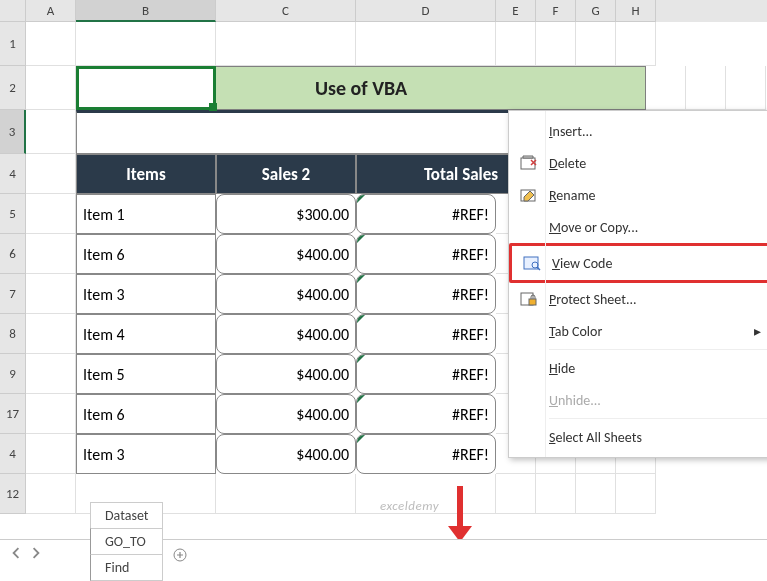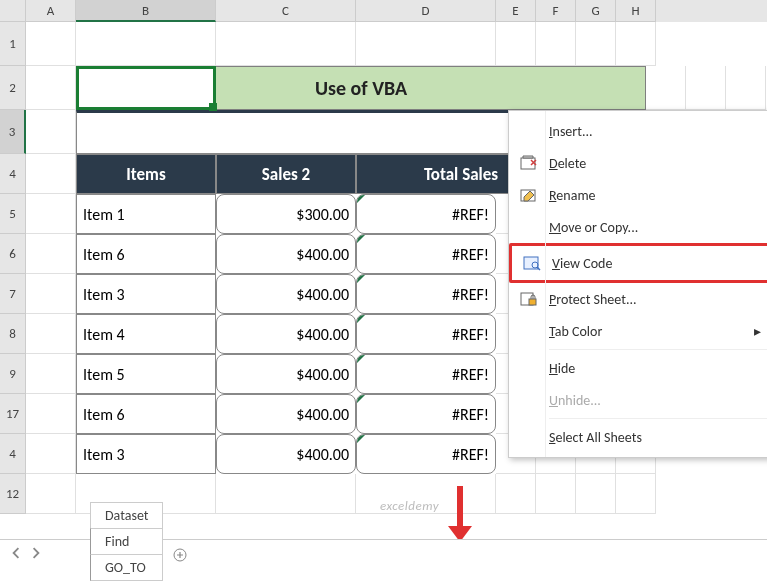--- a/index.html
+++ b/index.html
@@ -249,22 +249,22 @@
           </svg>
       </span>
       <span class="nav-arrow">
         <svg width="12" height="12" viewBox="0 0 10 10">
             <path d="M3 1 L7 5 L3 9" stroke="#888" fill="none" stroke-width="1.5"></path>
           </svg>
       </span>
     </div>
     <div id="tabs-mount">
         <div class="tab">Dataset</div>
+        <div class="tab sep">GO_TO</div>
         <div class="tab sep">Find</div>
-        <div class="tab sep">GO_TO</div>
         <div class="tab active sep">VBA</div>
       </div>
     <div class="tab-add">
       <svg width="14" height="14" viewBox="0 0 14 14">
           <circle cx="7" cy="7" r="6" fill="none" stroke="#888"></circle>
           <path d="M7 4v6M4 7h6" stroke="#888" stroke-width="1.2"></path>
         </svg>
     </div>
   </div>
 

